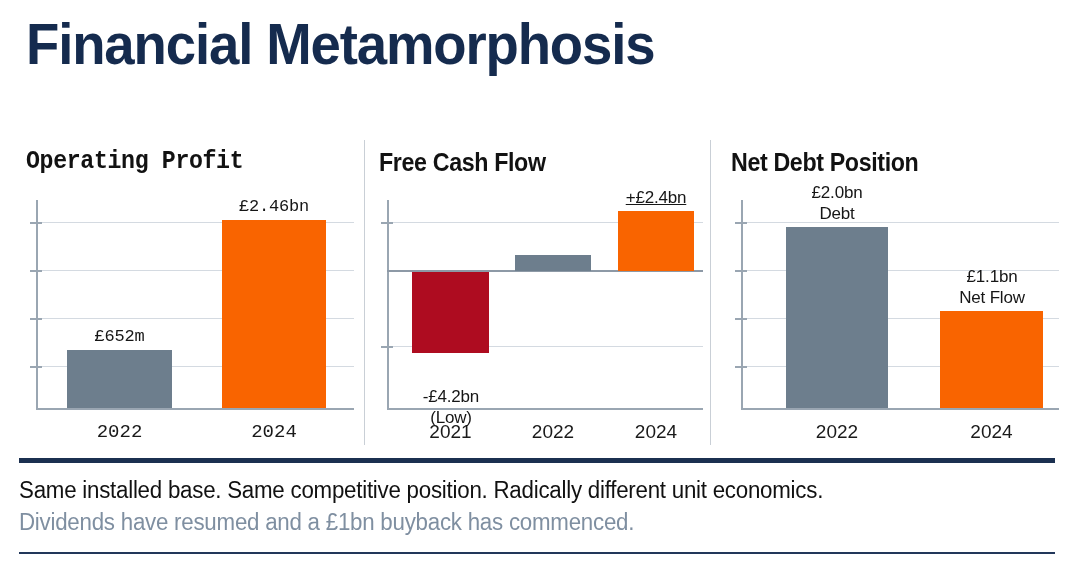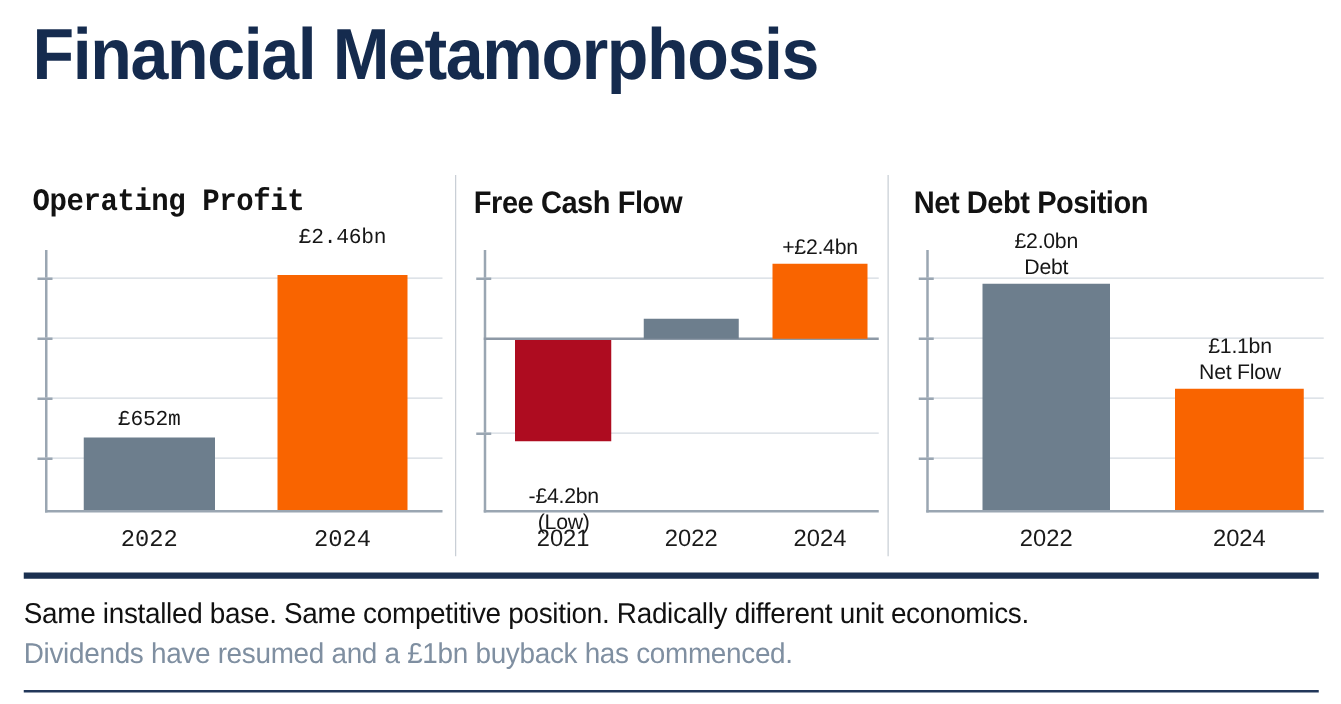--- a/index.html
+++ b/index.html
@@ -218,21 +218,21 @@
         <div class="tick" style="top:22px;"></div>
         <div class="tick" style="top:70px;"></div>
         <div class="tick" style="top:118px;"></div>
         <div class="tick" style="top:166px;"></div>
 
         <div class="bar gray" style="left:31px; width:105px; bottom:2px; height:58px;"></div>
         <div class="vlabel" style="left:31px; width:105px; bottom:63px;">£652m</div>
         <div class="xlabel" style="left:31px; width:105px;">2022</div>
 
         <div class="bar orange" style="left:186px; width:104px; bottom:2px; height:188px;"></div>
-        <div class="vlabel" style="left:170px; width:136px; bottom:209px;">£2.46bn</div>
+        <div class="vlabel" style="left:170px; width:136px; bottom:193px;">£2.46bn</div>
         <div class="xlabel" style="left:186px; width:104px;">2024</div>
       </div>
     </div>
 
     <div class="panel p2">
       <div class="panel-title">Free Cash Flow</div>
 
       <div class="plot">
         <div class="axis-y"></div>
         <div class="axis-x"></div>
@@ -249,21 +249,21 @@
         <div class="vlabel two-line" style="left:10px; width:108px; top:156px;">
           <div>-£4.2bn</div>
           <div>(Low)</div>
         </div>
         <div class="xlabel" style="left:25px; width:77px;">2021</div>
 
         <div class="bar gray" style="left:128px; width:76px; top:55px; height:16px;"></div>
         <div class="xlabel" style="left:128px; width:76px;">2022</div>
 
         <div class="bar orange" style="left:231px; width:76px; top:11px; height:60px;"></div>
-        <div class="vlabel" style="left:215px; width:108px; top:-13px;">+£2.4bn</div>
+        <div class="vlabel" style="left:215px; width:108px; top:-13px;text-decoration:underline;">+£2.4bn</div>
         <div class="xlabel" style="left:231px; width:76px;">2024</div>
       </div>
     </div>
 
     <div class="panel p3">
       <div class="panel-title">Net Debt Position</div>
 
       <div class="plot">
         <div class="axis-y"></div>
         <div class="axis-x"></div>

